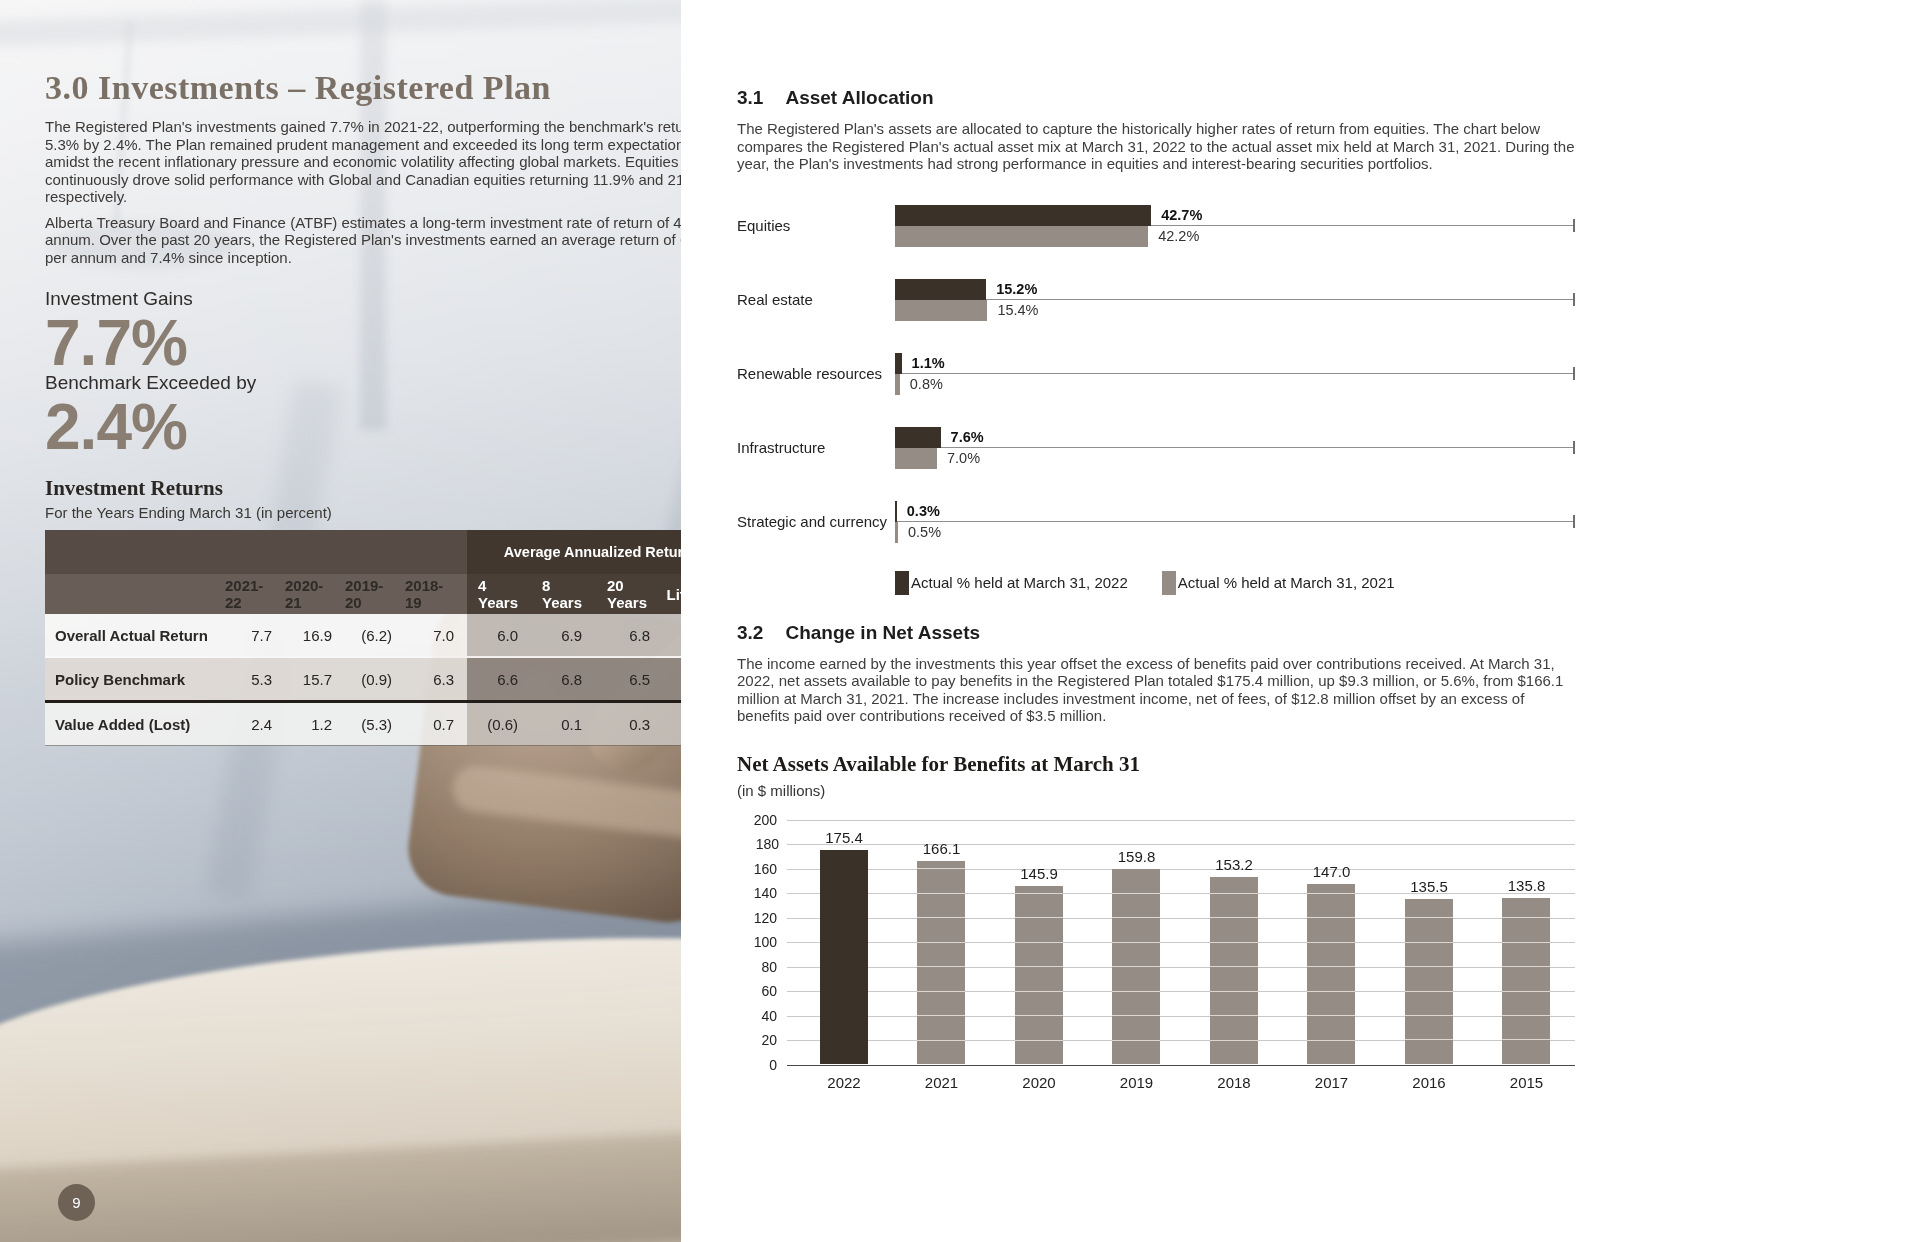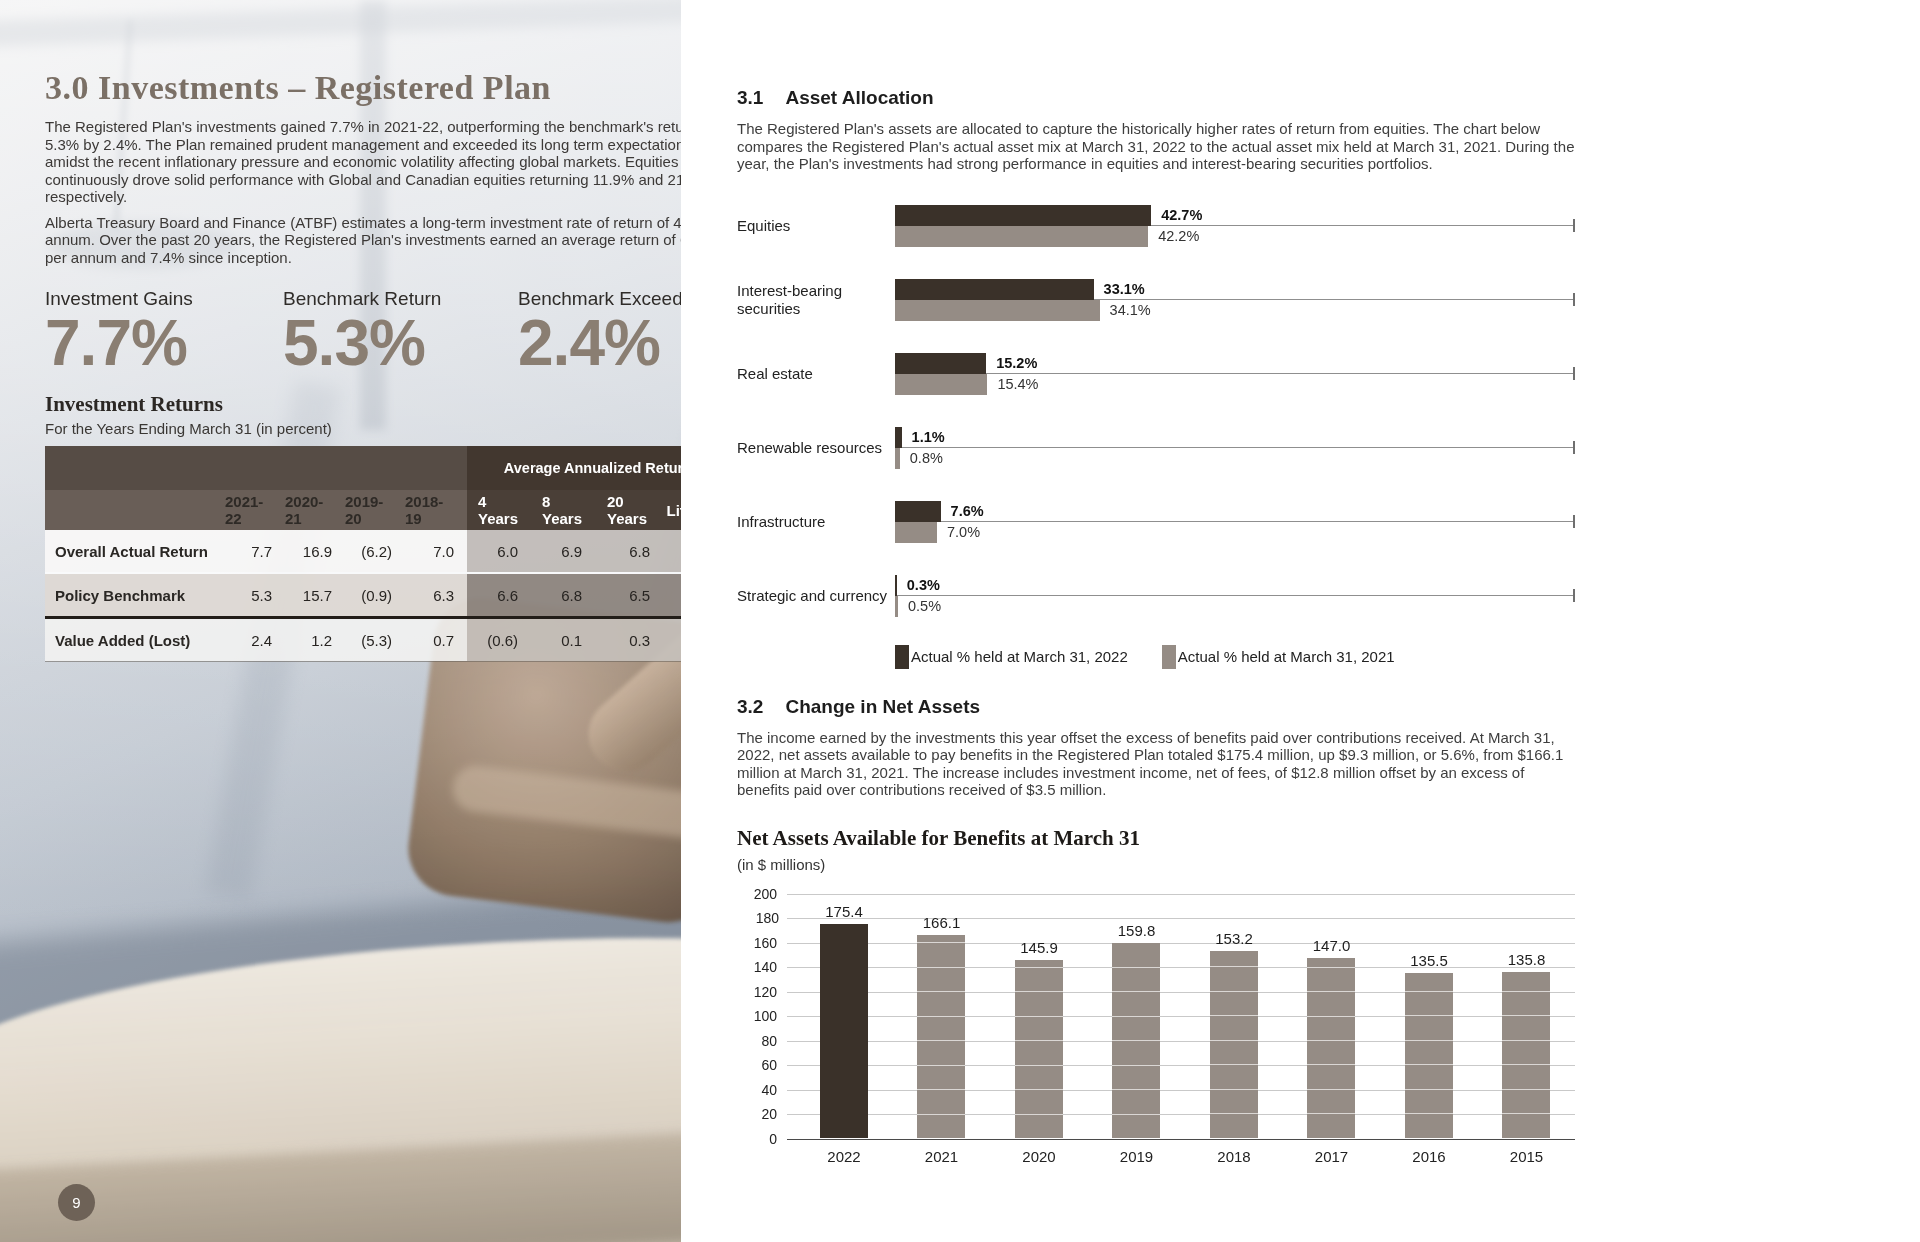--- a/index.html
+++ b/index.html
@@ -25,21 +25,21 @@
     background:linear-gradient(180deg,#c4ab93,#8d765f);opacity:.9;filter:blur(2px);}
   .ph-book{left:-70px;bottom:-60px;width:1150px;height:360px;border-radius:50% 50% 0 0/110px 110px 0 0;
     background:linear-gradient(180deg,#f4eee4 0%,#e3d9ca 45%,#c9bead 100%);opacity:.95;filter:blur(2px);transform:rotate(-3deg);}
   .ph-bookedge{left:-60px;bottom:-10px;width:1150px;height:110px;background:linear-gradient(180deg,#b8aa97,#8f8373);opacity:.7;filter:blur(6px);transform:rotate(-3deg);}
   .ph-veil{inset:0;background:linear-gradient(180deg,rgba(255,255,255,.6) 0%,rgba(255,255,255,.38) 30%,rgba(255,255,255,.12) 55%,rgba(255,255,255,0) 75%);}
 
   .lcontent{position:absolute;inset:0;padding:70px 0 0 45px;}
   .ltitle{font-family:"Liberation Serif",serif;font-size:34px;line-height:36px;font-weight:700;color:#7b7066;letter-spacing:.5px;}
   .lpara{width:694px;margin-top:12px;font-size:15px;line-height:17.5px;color:#3c3937;}
   .lpara + .lpara{margin-top:8px;}
-  .stats{display:flex;margin-top:22px;width:700px;}
+  .stats{display:flex;margin-top:22px;width:700px;flex-direction:column;}
   .stat:nth-child(1){width:238px;} .stat:nth-child(2){width:235px;} .stat:nth-child(3){flex:1;}
   .stat-label{font-size:19px;line-height:22px;color:#2f2c29;}
   .stat-value{margin-top:4px;font-size:64px;line-height:58px;font-weight:700;color:#8a7e72;letter-spacing:-1px;}
   .rtitle{font-family:"Liberation Serif",serif;font-size:21px;line-height:24px;font-weight:700;color:#2b2724;margin-top:20px;}
   .rsub{font-size:15px;line-height:18px;color:#3a3734;margin-top:4px;}
 
   .rtable{width:692px;margin-top:8px;}
   .h1grid{display:grid;grid-template-columns:422px 270px;height:44px;}
   .h1l{background:#564c45;}
   .h1r{background:#42372f;color:#fff;font-size:14.5px;font-weight:700;display:flex;align-items:center;justify-content:center;}
@@ -121,24 +121,20 @@
     <div class="lcontent">
       <div class="ltitle">3.0  Investments – Registered Plan</div>
       <div class="lpara">The Registered Plan's investments gained 7.7% in 2021-22, outperforming the benchmark's return of 5.3% by 2.4%. The Plan remained prudent management and exceeded its long term expectations amidst the recent inflationary pressure and economic volatility affecting global markets. Equities continuously drove solid performance with Global and Canadian equities returning 11.9% and 21.9% respectively.</div>
       <div class="lpara">Alberta Treasury Board and Finance (ATBF) estimates a long-term investment rate of return of 4.4% per annum. Over the past 20 years, the Registered Plan's investments earned an average return of 6.8% per annum and 7.4% since inception.</div>
       <div class="stats" id="stats">
           <div class="stat">
             <div class="stat-label">Investment Gains</div>
             <div class="stat-value">7.7%</div>
           </div>
           <div class="stat">
-            <div class="stat-label">Benchmark Return</div>
-            <div class="stat-value">5.3%</div>
-          </div>
-          <div class="stat">
             <div class="stat-label">Benchmark Exceeded by</div>
             <div class="stat-value">2.4%</div>
           </div>
         </div>
       <div class="rtitle">Investment Returns</div>
       <div class="rsub">For the Years Ending March 31 (in percent)</div>
       <div class="rtable" id="rtable">
           <div class="h1grid">
             <div class="h1l"></div>
             <div class="h1r">Average Annualized Returns</div>
@@ -203,32 +199,20 @@
         <div class="arow">
           <div class="alabel">Equities</div>
           <div class="abars">
             <div class="aline"></div>
             <div class="atick"></div>
             <div class="abase"></div>
             <div class="abar b2022" style="width: 256.2px;"></div>
             <div class="abar b2021" style="width: 253.2px;"></div>
             <div class="aval v2022" style="left: 266.2px; top: 2px;">42.7%</div>
             <div class="aval" style="left: 263.2px; top: 23px;">42.2%</div>
-          </div>
-        </div>
-        <div class="arow">
-          <div class="alabel">Interest-bearing securities</div>
-          <div class="abars">
-            <div class="aline"></div>
-            <div class="atick"></div>
-            <div class="abase"></div>
-            <div class="abar b2022" style="width: 198.6px;"></div>
-            <div class="abar b2021" style="width: 204.6px;"></div>
-            <div class="aval v2022" style="left: 208.6px; top: 2px;">33.1%</div>
-            <div class="aval" style="left: 214.6px; top: 23px;">34.1%</div>
           </div>
         </div>
         <div class="arow">
           <div class="alabel">Real estate</div>
           <div class="abars">
             <div class="aline"></div>
             <div class="atick"></div>
             <div class="abase"></div>
             <div class="abar b2022" style="width: 91.2px;"></div>
             <div class="abar b2021" style="width: 92.4px;"></div>

